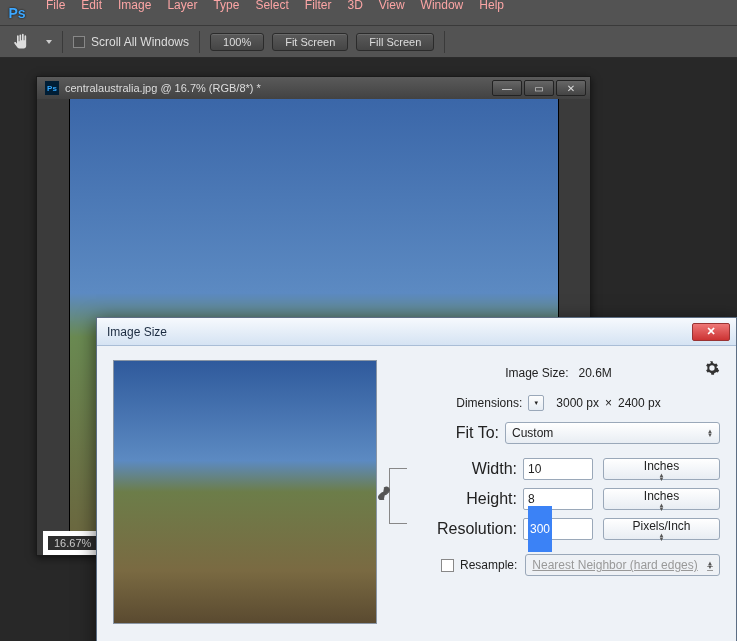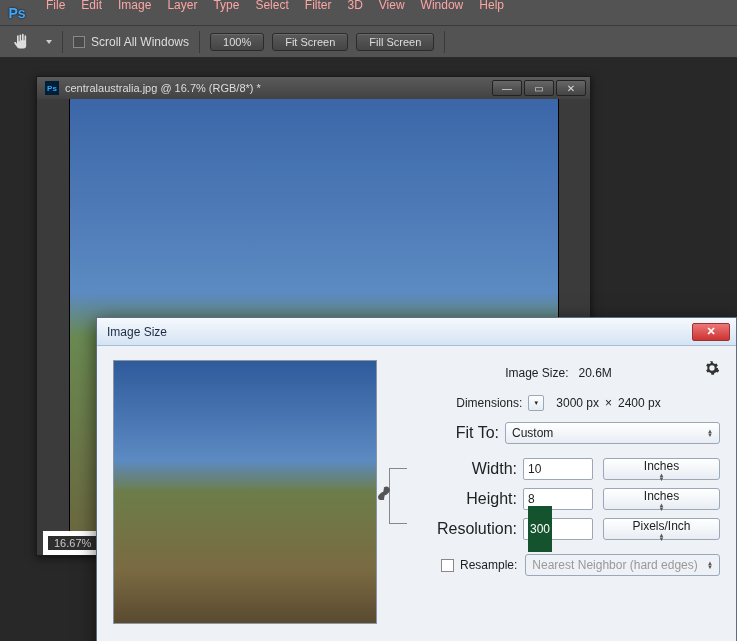--- a/index.html
+++ b/index.html
@@ -41,24 +41,24 @@
   .gear{ position:absolute; right:16px; top:14px; width:16px;height:16px;}
   .preview{ position:absolute; left:16px; top:14px; width:264px; height:264px; border:1px solid #8a96a5; background:#555;}
   .preview-img{width:100%;height:100%; background:linear-gradient(to bottom,#2f5a9c 0%,#5c8ac2 38%,#6c7d49 50%,#7a6a42 80%,#5a4a30 100%);}
   .right{ position:absolute; left:300px; top:14px; right:16px;}
   .row{ display:flex; align-items:center; height:26px; margin-bottom:4px;}
   .row.first{justify-content:center; gap:10px;}
   .lbl{ text-align:right; width:108px; padding-right:6px; font-size:16px;}
   .dim-btn{width:16px;height:16px;border:1px solid #9aa8b9;background:linear-gradient(#fdfdfd,#e6ecf3);border-radius:2px;display:flex;align-items:center;justify-content:center;margin-right:6px;}
   .txt{font-size:12px;}
   .select{ flex:1; height:22px; border:1px solid #9aa8b9; background:linear-gradient(#ffffff,#e8edf3); border-radius:3px; padding:0 6px; font-size:12px; display:flex; align-items:center; justify-content:space-between;}
-  .select.disabled{ color:#999; background:#eef1f5;}
+  .select.disabled{ color:#999; background:#eef1f5;text-decoration:underline;}
   .input{ width:70px; height:22px; border:1px solid #9aa8b9; background:#fff; padding:0 4px; font-size:12px; display:flex; align-items:center; border-radius:2px; margin-right:10px;}
   .input.sel{ background:#fff;}
-  .input.sel span{ background:#14532d; color:#fff; padding:16px 2px;}
+  .input.sel span{ background:#3b82f6; color:#fff; padding:16px 2px;}
   .unit{ width:120px;flex-direction:column;}
   .bracket{position:absolute;left:292px;width:18px;border-left:1px solid #888;}
   .bracket.top{top:122px;height:26px;border-top:1px solid #888;}
   .bracket.bot{top:148px;height:30px;border-bottom:1px solid #888;}
   .link-icon{position:absolute;left:280px;top:140px;width:14px;height:14px;}
   .dlg-chk{width:13px;height:13px;border:1px solid #888;background:#fff;margin-right:6px;}
   .dlg-buttons{ position:absolute; right:16px; bottom:12px; display:flex; gap:12px;align-items:center;}
   .dlg-btn{ width:130px; height:24px; border:1px solid #9aa8b9; background:linear-gradient(#fdfdfd,#e2e8ef); border-radius:3px; font-size:12px; display:flex; align-items:center; justify-content:center; cursor:default; color:#222;}
   .updown{display:inline-flex;flex-direction:column;line-height:4px;font-size:6px;color:#555;}
 </style>

